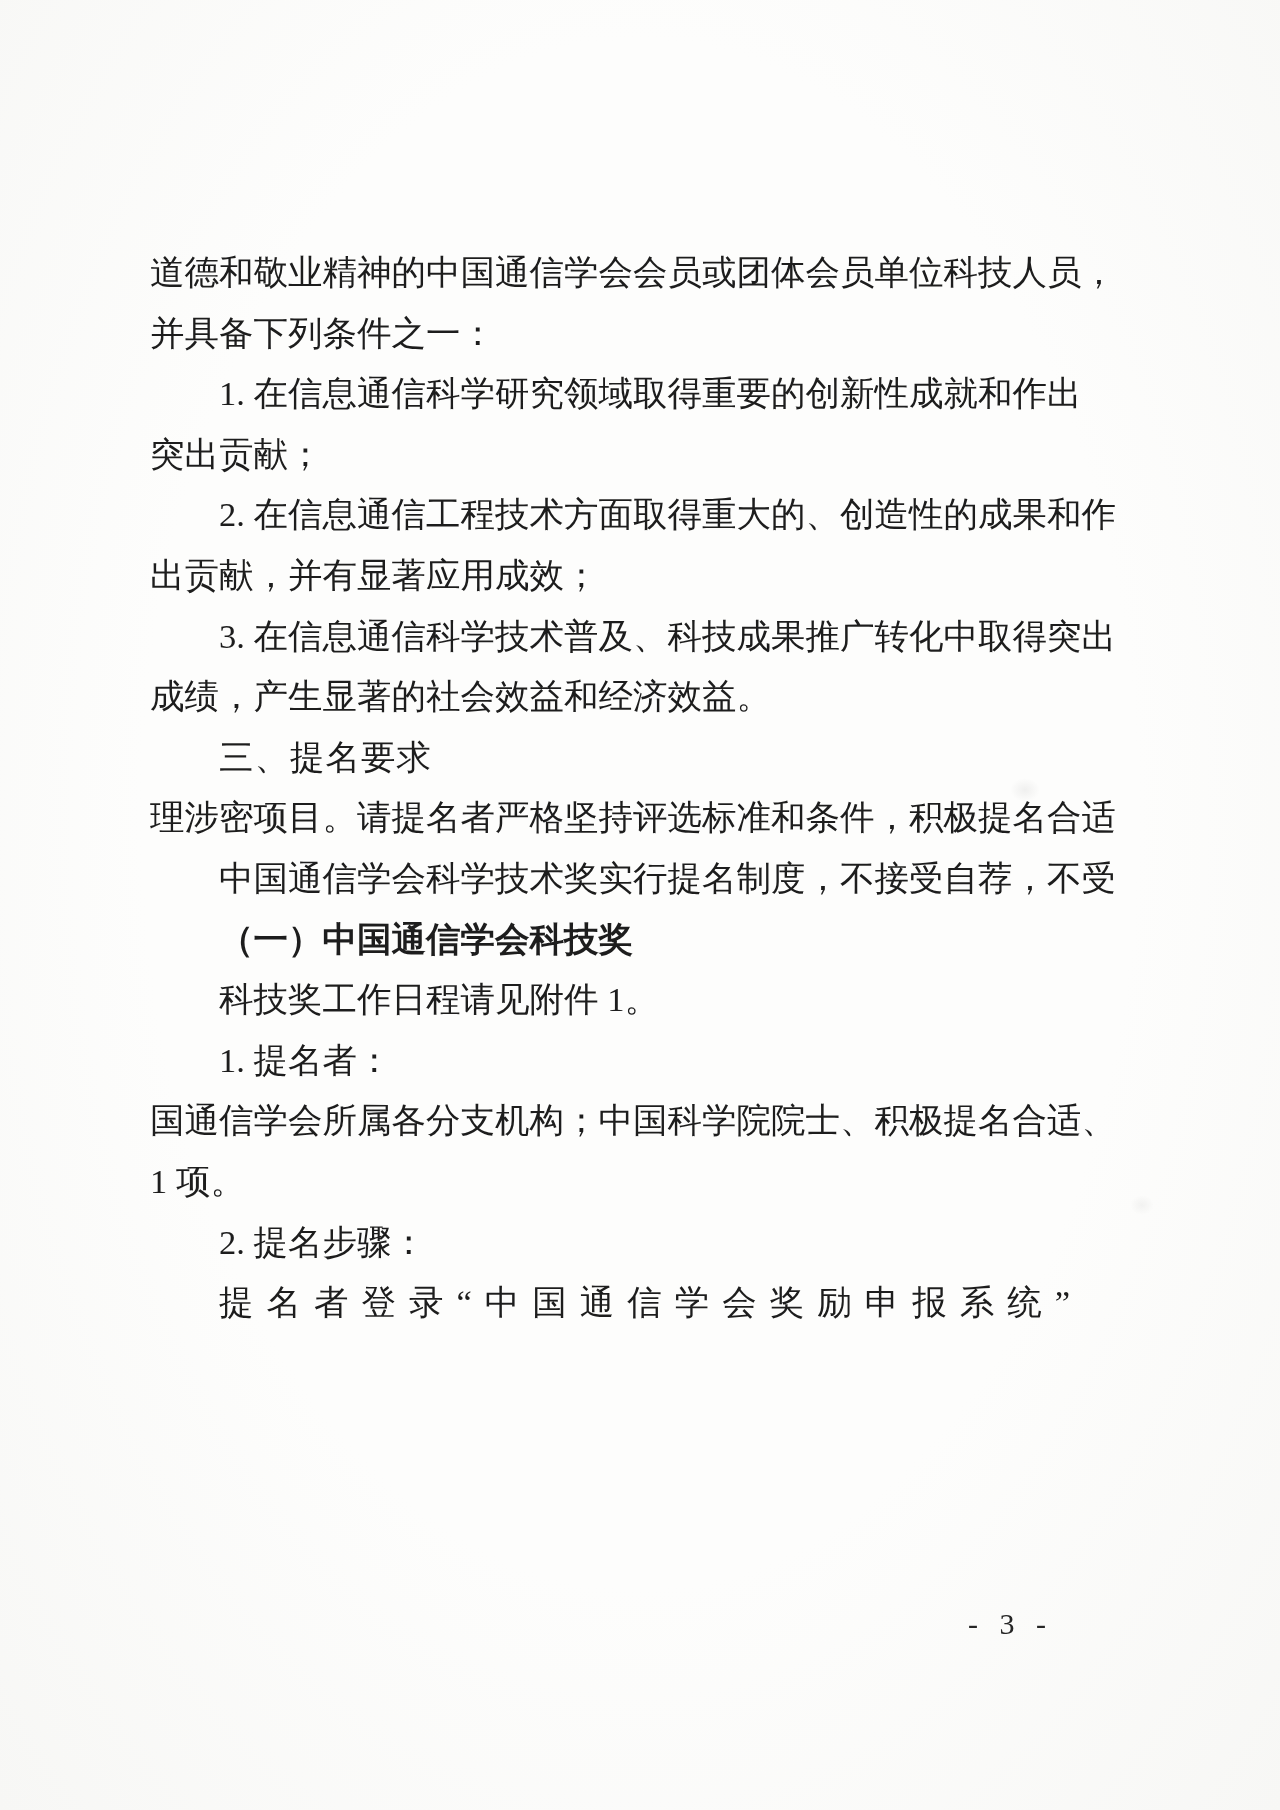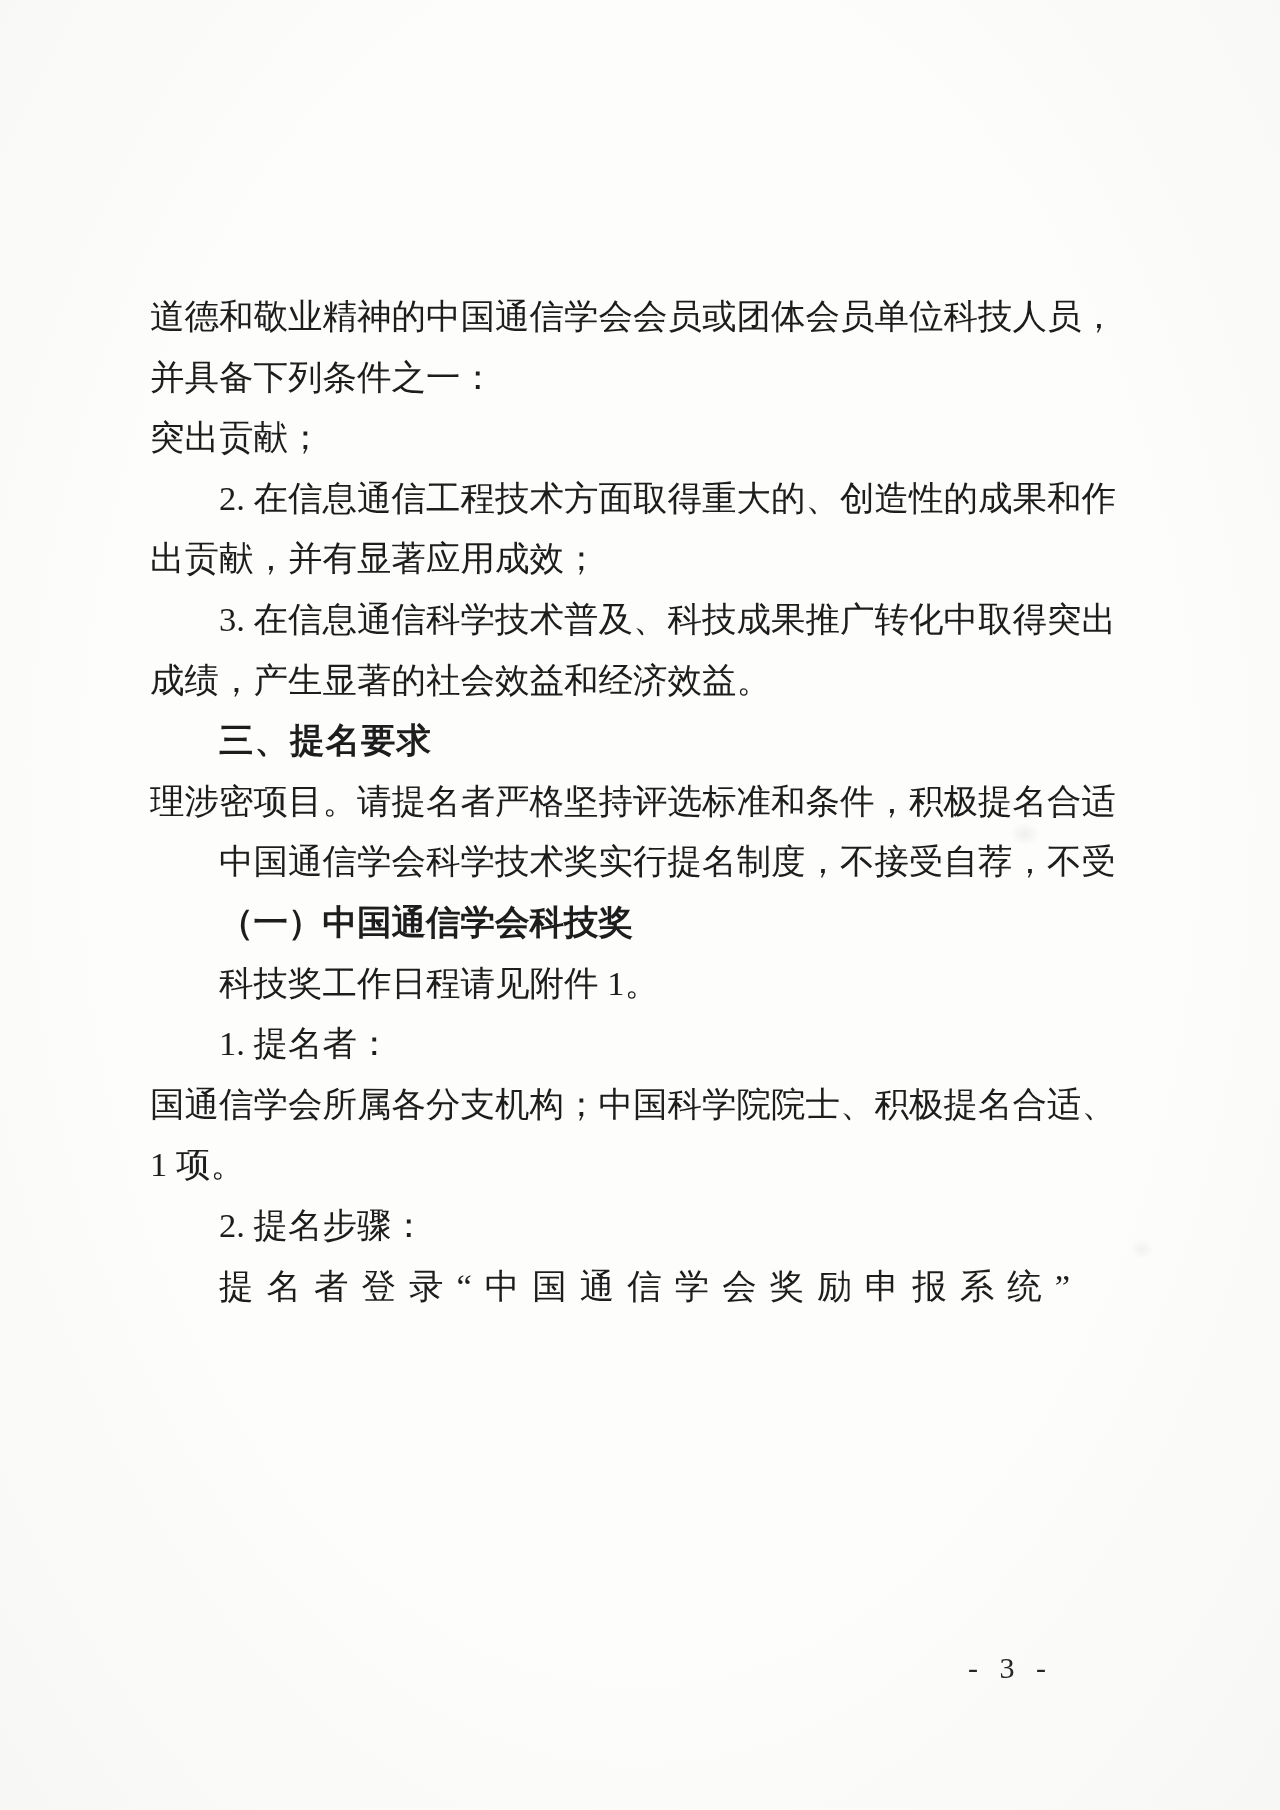--- a/index.html
+++ b/index.html
@@ -11,40 +11,39 @@
     height: 1810px;
     position: relative;
     overflow: hidden;
     background: radial-gradient(ellipse at 50% 45%, #fdfdfc 55%, #f7f7f5 100%);
     font-family: "Liberation Serif", "DejaVu Serif", serif;
     color: #1d1d1d;
   }
   .page {
     position: absolute;
     inset: 0;
-    margin-top: 44px;
   }
   .doc-body {
     position: absolute;
     left: 150px;
     top: 242px;
     width: 985px;
     font-size: 34.5px;
   }
   .line {
     height: 60.6px;
     line-height: 60.6px;
     white-space: nowrap;
   }
   .indent {
     text-indent: 2em;
   }
   .heading-hei {
     font-family: "Liberation Sans", "DejaVu Sans", sans-serif;
-    font-weight: 700;
+    font-weight: 400;
     letter-spacing: 1px;
   }
   .heading-bold {
     font-weight: 700;
   }
   .spread {
     letter-spacing: 13px;
   }
   .mono {
     font-family: "Liberation Mono", "DejaVu Sans Mono", monospace;
@@ -84,20 +83,21 @@
   }
 </style>
 </head>
 <body>
 
 <div class="page">
 
   <div class="doc-body">
     <div class="line">道德和敬业精神的中国通信学会会员或团体会员单位科技人员，</div>
     <div class="line">并具备下列条件之一：</div>
+    <div class="line indent">1. 在信息通信科学研究领域取得重要的创新性成就和作出</div>
     <div class="line">突出贡献；</div>
     <div class="line indent">2. 在信息通信工程技术方面取得重大的、创造性的成果和作</div>
     <div class="line">出贡献，并有显著应用成效；</div>
     <div class="line indent">3. 在信息通信科学技术普及、科技成果推广转化中取得突出</div>
     <div class="line">成绩，产生显著的社会效益和经济效益。</div>
     <div class="line indent heading-hei">三、提名要求</div>
     <div class="line">理涉密项目。请提名者严格坚持评选标准和条件，积极提名合适</div>
     <div class="line indent">中国通信学会科学技术奖实行提名制度，不接受自荐，不受</div>
     <div class="line indent heading-bold">（一）中国通信学会科技奖</div>
     <div class="line indent">科技奖工作日程请见附件 1。</div>

